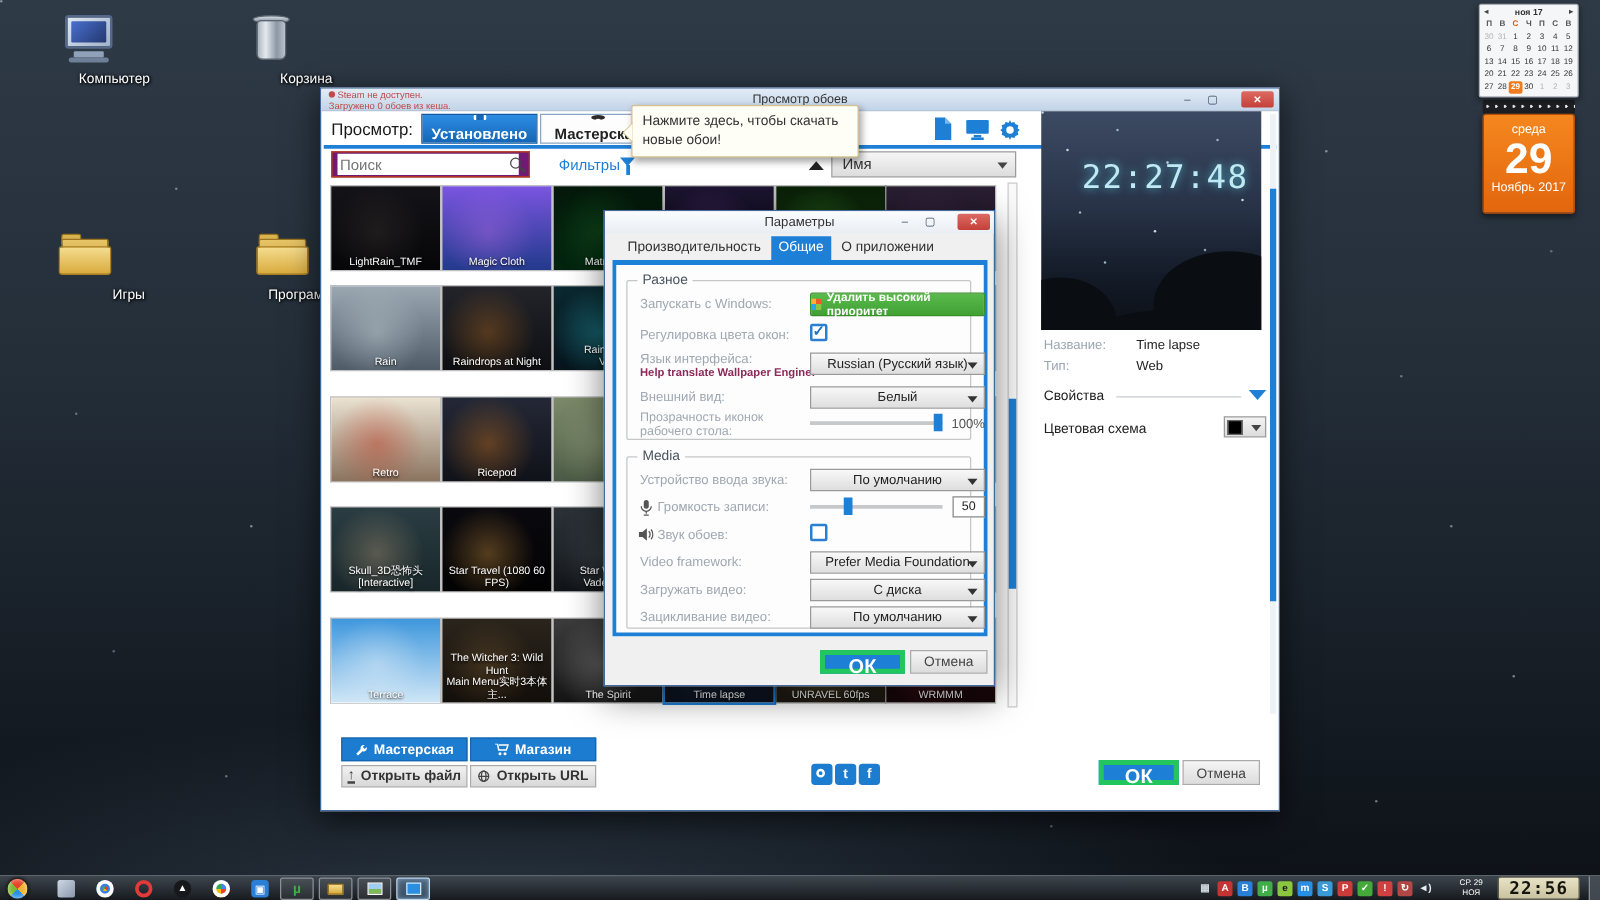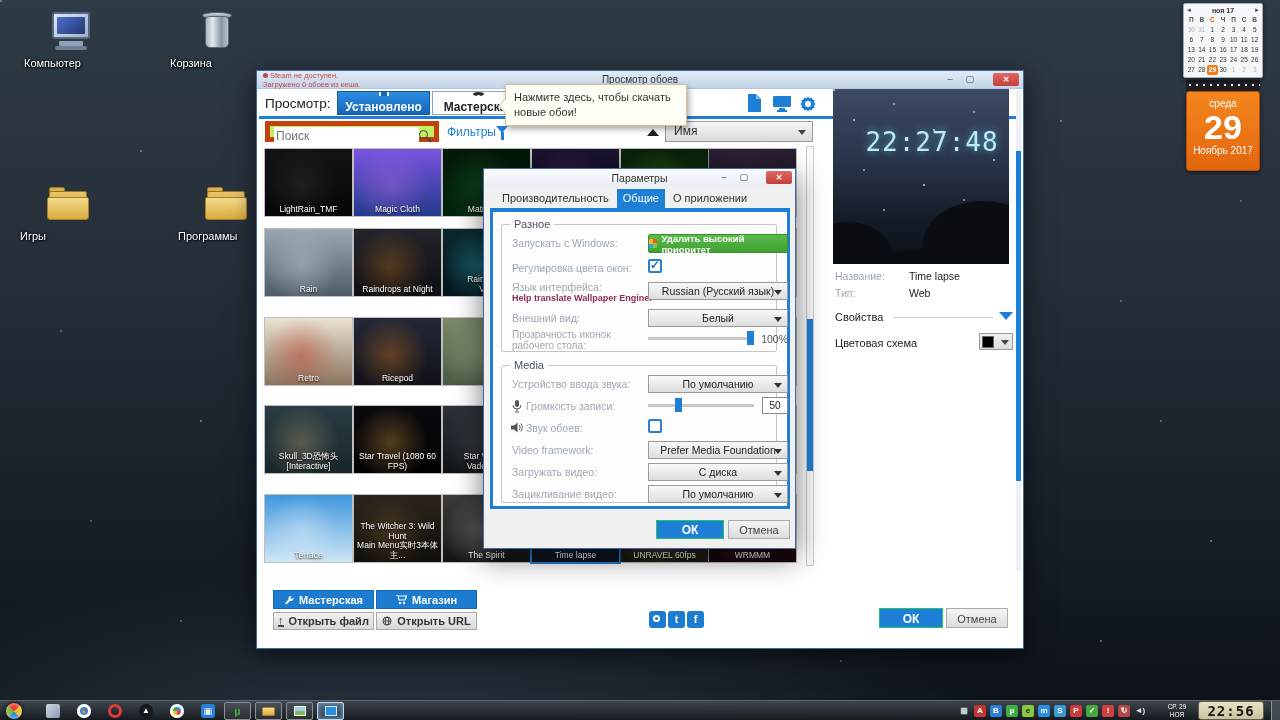--- a/index.html
+++ b/index.html
@@ -8,21 +8,21 @@
     background:
       radial-gradient(ellipse 900px 260px at 30% 104%, #2c3844 0%, transparent 70%),
       linear-gradient(180deg,#2e3a46 0%,#242e39 40%,#161d25 75%,#0d1117 100%);}
   .abs{position:absolute;}
   .stars{position:absolute;width:2px;height:2px;border-radius:50%;background:#cfd8e0;opacity:.55;
     box-shadow:140px 150px #bcc8d2,60px 330px #9fb0bc,200px 420px #cfd8e0,90px 520px #8fa0ac,
     330px 240px #bcc8d2,420px 90px #cfd8e0,520px 300px #8fa0ac,610px 180px #bcc8d2,
     1060px 120px #cfd8e0,1120px 300px #9fb0bc,1160px 420px #bcc8d2,1240px 200px #8fa0ac,
     1210px 540px #cfd8e0,180px 620px #9fb0bc,840px 660px #8fa0ac,1100px 640px #bcc8d2;}
   
-  .dicon{position:absolute;width:96px;text-align:left;cursor:default;}
+  .dicon{position:absolute;width:96px;text-align:right;cursor:default;}
   .dicon .art{width:46px;height:42px;margin:0 auto;position:relative;}
   .dicon .lbl{margin-top:5px;font-size:11px;color:#fff;text-shadow:1px 1px 2px #000,0 0 3px #000;}
   .art-pc .scr{position:absolute;left:3px;top:2px;width:38px;height:27px;border-radius:3px;
     background:linear-gradient(135deg,#dfe8f2,#9fb2c8);border:2px solid #56688a;}
   .art-pc .scr i{position:absolute;left:3px;top:3px;right:3px;bottom:3px;display:block;
     background:linear-gradient(135deg,#4a6fd0,#23386e);border-radius:1px;}
   .art-pc .base{position:absolute;left:10px;top:31px;width:24px;height:5px;background:#8fa2ba;border-radius:1px;}
   .art-pc .foot{position:absolute;left:6px;top:36px;width:32px;height:4px;background:#6e8098;border-radius:2px;}
   .art-bin .can{position:absolute;left:10px;top:6px;width:24px;height:32px;border-radius:4px 4px 5px 5px;
     background:linear-gradient(90deg,#aab4bf,#e3e9ef 30%,#8c97a4 70%,#b8c2cc);border:1px solid #5c6672;}
@@ -73,21 +73,21 @@
     display:flex;align-items:center;justify-content:center;gap:4px;cursor:pointer;flex-direction:column;}
   .tab-installed{left:80px;background:linear-gradient(180deg,#2d8de2,#1566b6);color:#fff;border:1px solid #1159a0;}
   .tab-workshop{left:175px;background:#fdfdfd;color:#222;border:1px solid #8aa6c4;}
   .disk-ic{display:inline-block;width:10px;height:10px;background:#fff;position:relative;border-radius:1px;}
   .disk-ic::after{content:"";position:absolute;left:2px;top:0;width:6px;height:4px;background:#1566b6;}
   .steam-ic{display:inline-block;width:11px;height:11px;border-radius:50%;background:#2b2b2b;position:relative;}
   .steam-ic::after{content:"";position:absolute;left:3px;top:3px;width:5px;height:5px;border-radius:50%;background:#fff;}
   .top-ic{position:absolute;top:22px;width:22px;height:20px;cursor:pointer;}
   .blue-rule{position:absolute;left:2px;right:2px;top:45px;height:3px;background:#1e7fd6;}
   
-  .search-box{position:absolute;left:8px;top:50px;width:174px;height:21px;border:5px solid #c2410c;background:#bef264;}
+  .search-box{position:absolute;left:8px;top:50px;width:159px;height:21px;border:1px solid #c2410c;background:#701a75;}
   .search-box input{position:absolute;left:4px;top:1px;width:145px;height:17px;border:none;outline:none;font-size:12px;color:#333;}
   .mag{position:absolute;right:6px;top:4px;width:9px;height:9px;border:1.5px solid #444;border-radius:50%;}
   .mag::after{content:"";position:absolute;left:7px;top:8px;width:5px;height:1.5px;background:#444;transform:rotate(45deg);}
   .filters-lbl{position:absolute;left:190px;top:54px;font-size:12px;color:#1e7fd6;cursor:pointer;}
   .funnel{position:absolute;left:239px;top:55px;width:0;height:0;border-left:6px solid transparent;
     border-right:6px solid transparent;border-top:7px solid #1e7fd6;cursor:pointer;}
   .funnel::after{content:"";position:absolute;left:-1.5px;top:-1px;width:3px;height:8px;background:#1e7fd6;}
   .sort-asc{position:absolute;left:390px;top:58px;width:0;height:0;border-left:6px solid transparent;
     border-right:6px solid transparent;border-bottom:7px solid #222;cursor:pointer;}
   .sort-dd{position:absolute;left:408px;top:50px;width:148px;height:21px;border:1px solid #9a9a9a;
@@ -124,21 +124,21 @@
   .scheme-dd .swatch{position:absolute;left:2px;top:2px;width:12px;height:12px;background:#000;border:1px solid #666;}
   .scheme-dd .dd-arrow{right:3px;top:6px;}
   
   .f-btn{position:absolute;height:19px;font-size:11px;font-weight:bold;display:flex;align-items:center;
     justify-content:center;gap:5px;cursor:pointer;}
   .f-blue{background:#1b7cd0;color:#fff;border:1px solid #1566b0;}
   .f-gray{background:linear-gradient(180deg,#f2f2f2,#d8d8d8);color:#333;border:1px solid #aaa;}
   .soc{position:absolute;top:540px;width:17px;height:17px;border-radius:3px;background:#1b7cd0;color:#fff;
     font-weight:bold;font-size:11px;text-align:center;line-height:17px;cursor:pointer;}
   .soc .ring{position:absolute;left:4px;top:4px;width:7px;height:7px;border:2px solid #fff;border-radius:50%;}
-  .ok-btn{background:#1e7fd6;color:#fff;border:1px solid #22c55e;font-size:12px;font-weight:bold;
+  .ok-btn{background:#1e7fd6;color:#fff;border:4px solid #22c55e;font-size:16px;font-weight:bold;
     text-align:center;cursor:pointer;}
   .cancel-btn{background:linear-gradient(180deg,#f5f5f5,#dcdcdc);color:#444;border:1px solid #aaa;
     font-size:11px;text-align:center;cursor:pointer;}
   
   #tooltip{left:505px;top:84px;width:182px;height:42px;background:#fffef6;border:1px solid #d6c18a;
     border-radius:2px;box-shadow:2px 3px 6px rgba(0,0,0,.35);z-index:40;padding:5px 8px;
     font-size:11px;color:#333;line-height:15px;}
   #tooltip::before{content:"";position:absolute;left:-8px;top:13px;border:8px solid transparent;
     border-right:8px solid #d6c18a;border-left:0;}
   #tooltip::after{content:"";position:absolute;left:-7px;top:14px;border:7px solid transparent;

